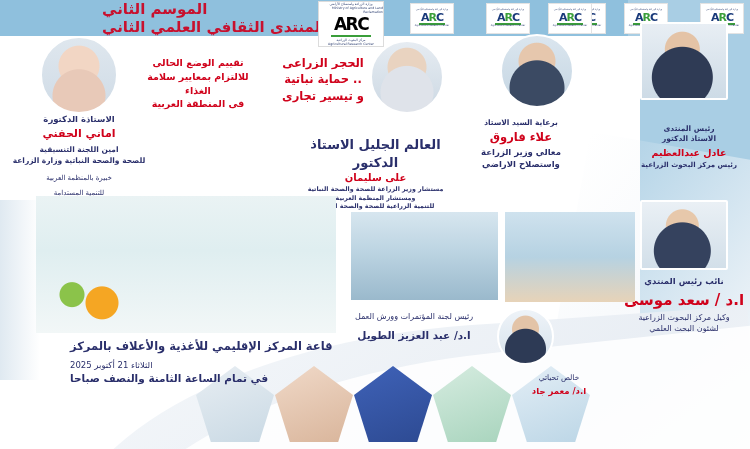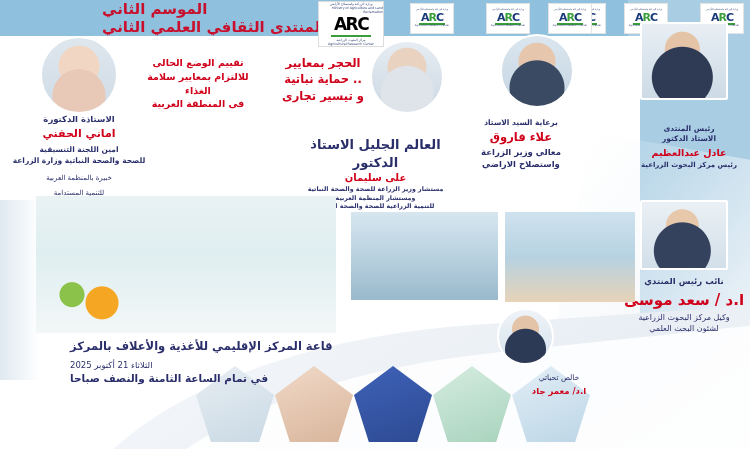--- a/index.html
+++ b/index.html
@@ -240,21 +240,21 @@
       <div class="en-min">Agricultural Research Center</div>
     </div>
   </div>
 
   <div class="theme-left">
     <div>تقييم الوضع الحالى</div>
     <div>للالتزام بمعايير سلامة الغذاء</div>
     <div>فى المنطقة العربية</div>
   </div>
   <div class="theme-main">
-    <div>الحجر بمعايير</div>
+    <div>الحجر الزراعى</div>
     <div>.. حماية نباتية</div>
     <div>و تيسير تجارى</div>
   </div>
 
   <div class="photo circle" style="left:40px; top:36px; width:78px; height:78px;
               background: radial-gradient(circle at 50% 78%, #e8c9b8 0 26px, transparent 27px),
                           radial-gradient(circle at 50% 38%, #f2d6c4 0 20px, transparent 21px),
                           linear-gradient(180deg,#dfe7ee 0%, #cfdbe6 100%);"></div>
 
   <div class="photo circle" style="left:370px; top:40px; width:74px; height:74px;
@@ -313,20 +313,24 @@
     <div class="sub" style="font-size:7px; margin-top:3px;">رئيس مركز البحوث الزراعية</div>
   </div>
 
   <div class="person" style="left:620px; top:276px; width:128px;">
     <div class="role" style="font-size:8.5px;">نائب رئيس المنتدي</div>
     <div class="name" style="font-size:15px; margin-top:4px;">ا.د / سعد موسى</div>
     <div class="sub" style="font-size:8px; margin-top:4px; font-weight:normal;">وكيل مركز البحوث الزراعية</div>
     <div class="sub" style="font-size:8px; font-weight:normal;">لشئون البحث العلمي</div>
   </div>
 
+  <div class="person" style="left:330px; top:312px; width:168px; text-align:center;">
+    <div class="sub" style="font-size:8px; font-weight:normal;">رئيس لجنة المؤتمرات وورش العمل</div>
+    <div class="role" style="font-size:10.5px; margin-top:5px;">ا.د/ عبد العزيز الطويل</div>
+  </div>
 
   <div class="img-lab-main"></div>
   <div class="img-pack"></div>
   <div class="img-veg"></div>
 
   <div class="penta penta-1"></div>
   <div class="penta penta-2"></div>
   <div class="penta penta-3"></div>
   <div class="penta penta-4"></div>
   <div class="penta penta-5"></div>

